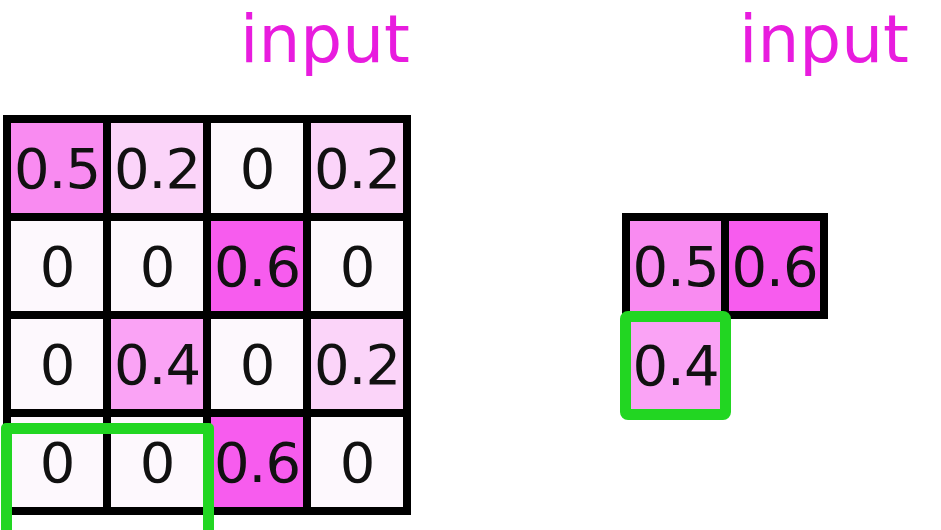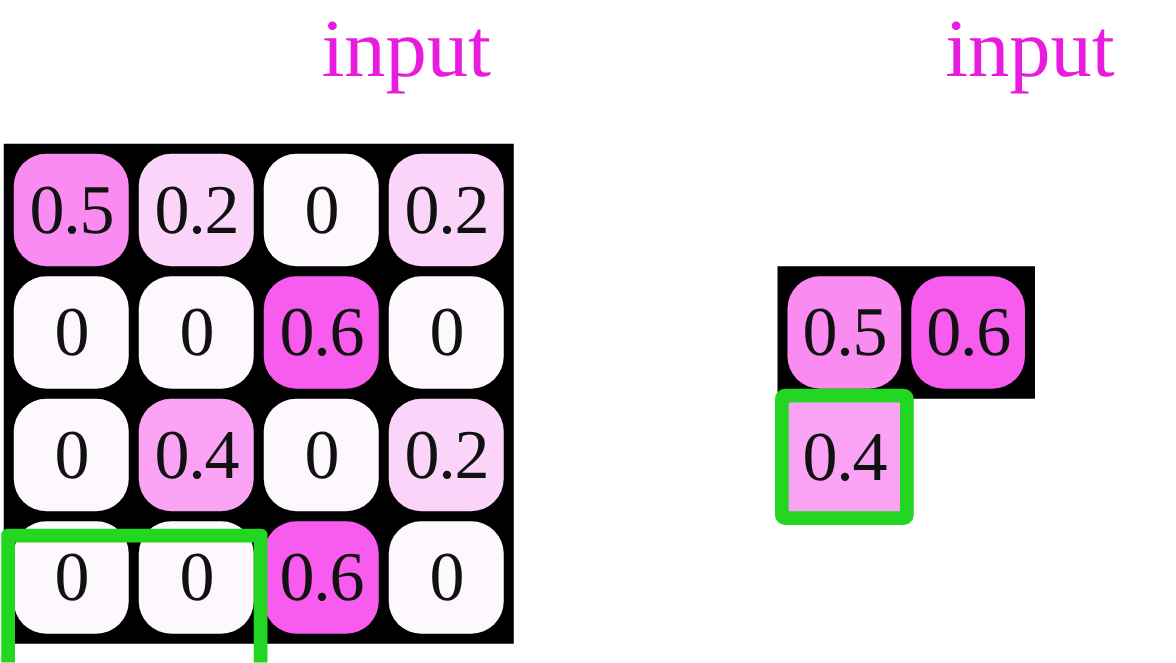--- a/index.html
+++ b/index.html
@@ -7,21 +7,21 @@
     --green:#22D622;
     --line:#000000;
     --ink:#111111;
     --bg:#FFFFFF;
   }
   html,body{margin:0;padding:0;}
   body{
     width:941px;height:530px;background:var(--bg);
     font-family:"DejaVu Sans","Liberation Sans",sans-serif;
   }
-  .stage{position:relative;width:941px;height:530px;overflow:hidden;background:var(--bg);font-family:Liberation Serif, serif;}
+  .stage{position:relative;width:941px;height:530px;overflow:hidden;background:var(--bg);}
 
   .title{
     position:absolute;top:2px;transform:translateX(-50%);
     color:var(--magenta);font-size:66px;line-height:1.15;white-space:nowrap;
   }
   .title-input{left:325px;}
   .title-output{left:824px;}
 
   .pool-grid{
     position:absolute;background:var(--line);
@@ -34,21 +34,20 @@
   }
   .output-grid{
     left:622px;top:213px;
     grid-template-columns:repeat(2,91px);
     grid-auto-rows:90px;
   }
   .cell{
     display:flex;align-items:center;justify-content:center;
     font-size:56px;letter-spacing:-1px;color:var(--ink);
     background:#fff;
-    border-radius:26px;
   }
   .highlight-window{
     position:absolute;left:-2px;top:308px;width:213px;height:214px;
     box-sizing:border-box;border:11px solid var(--green);border-radius:5px;
     background:transparent;z-index:5;
   }
   .output-highlight-cell{
     position:absolute;left:620px;top:311px;width:111px;height:109px;
     box-sizing:border-box;border:11px solid var(--green);border-radius:8px;
     display:flex;align-items:center;justify-content:center;

